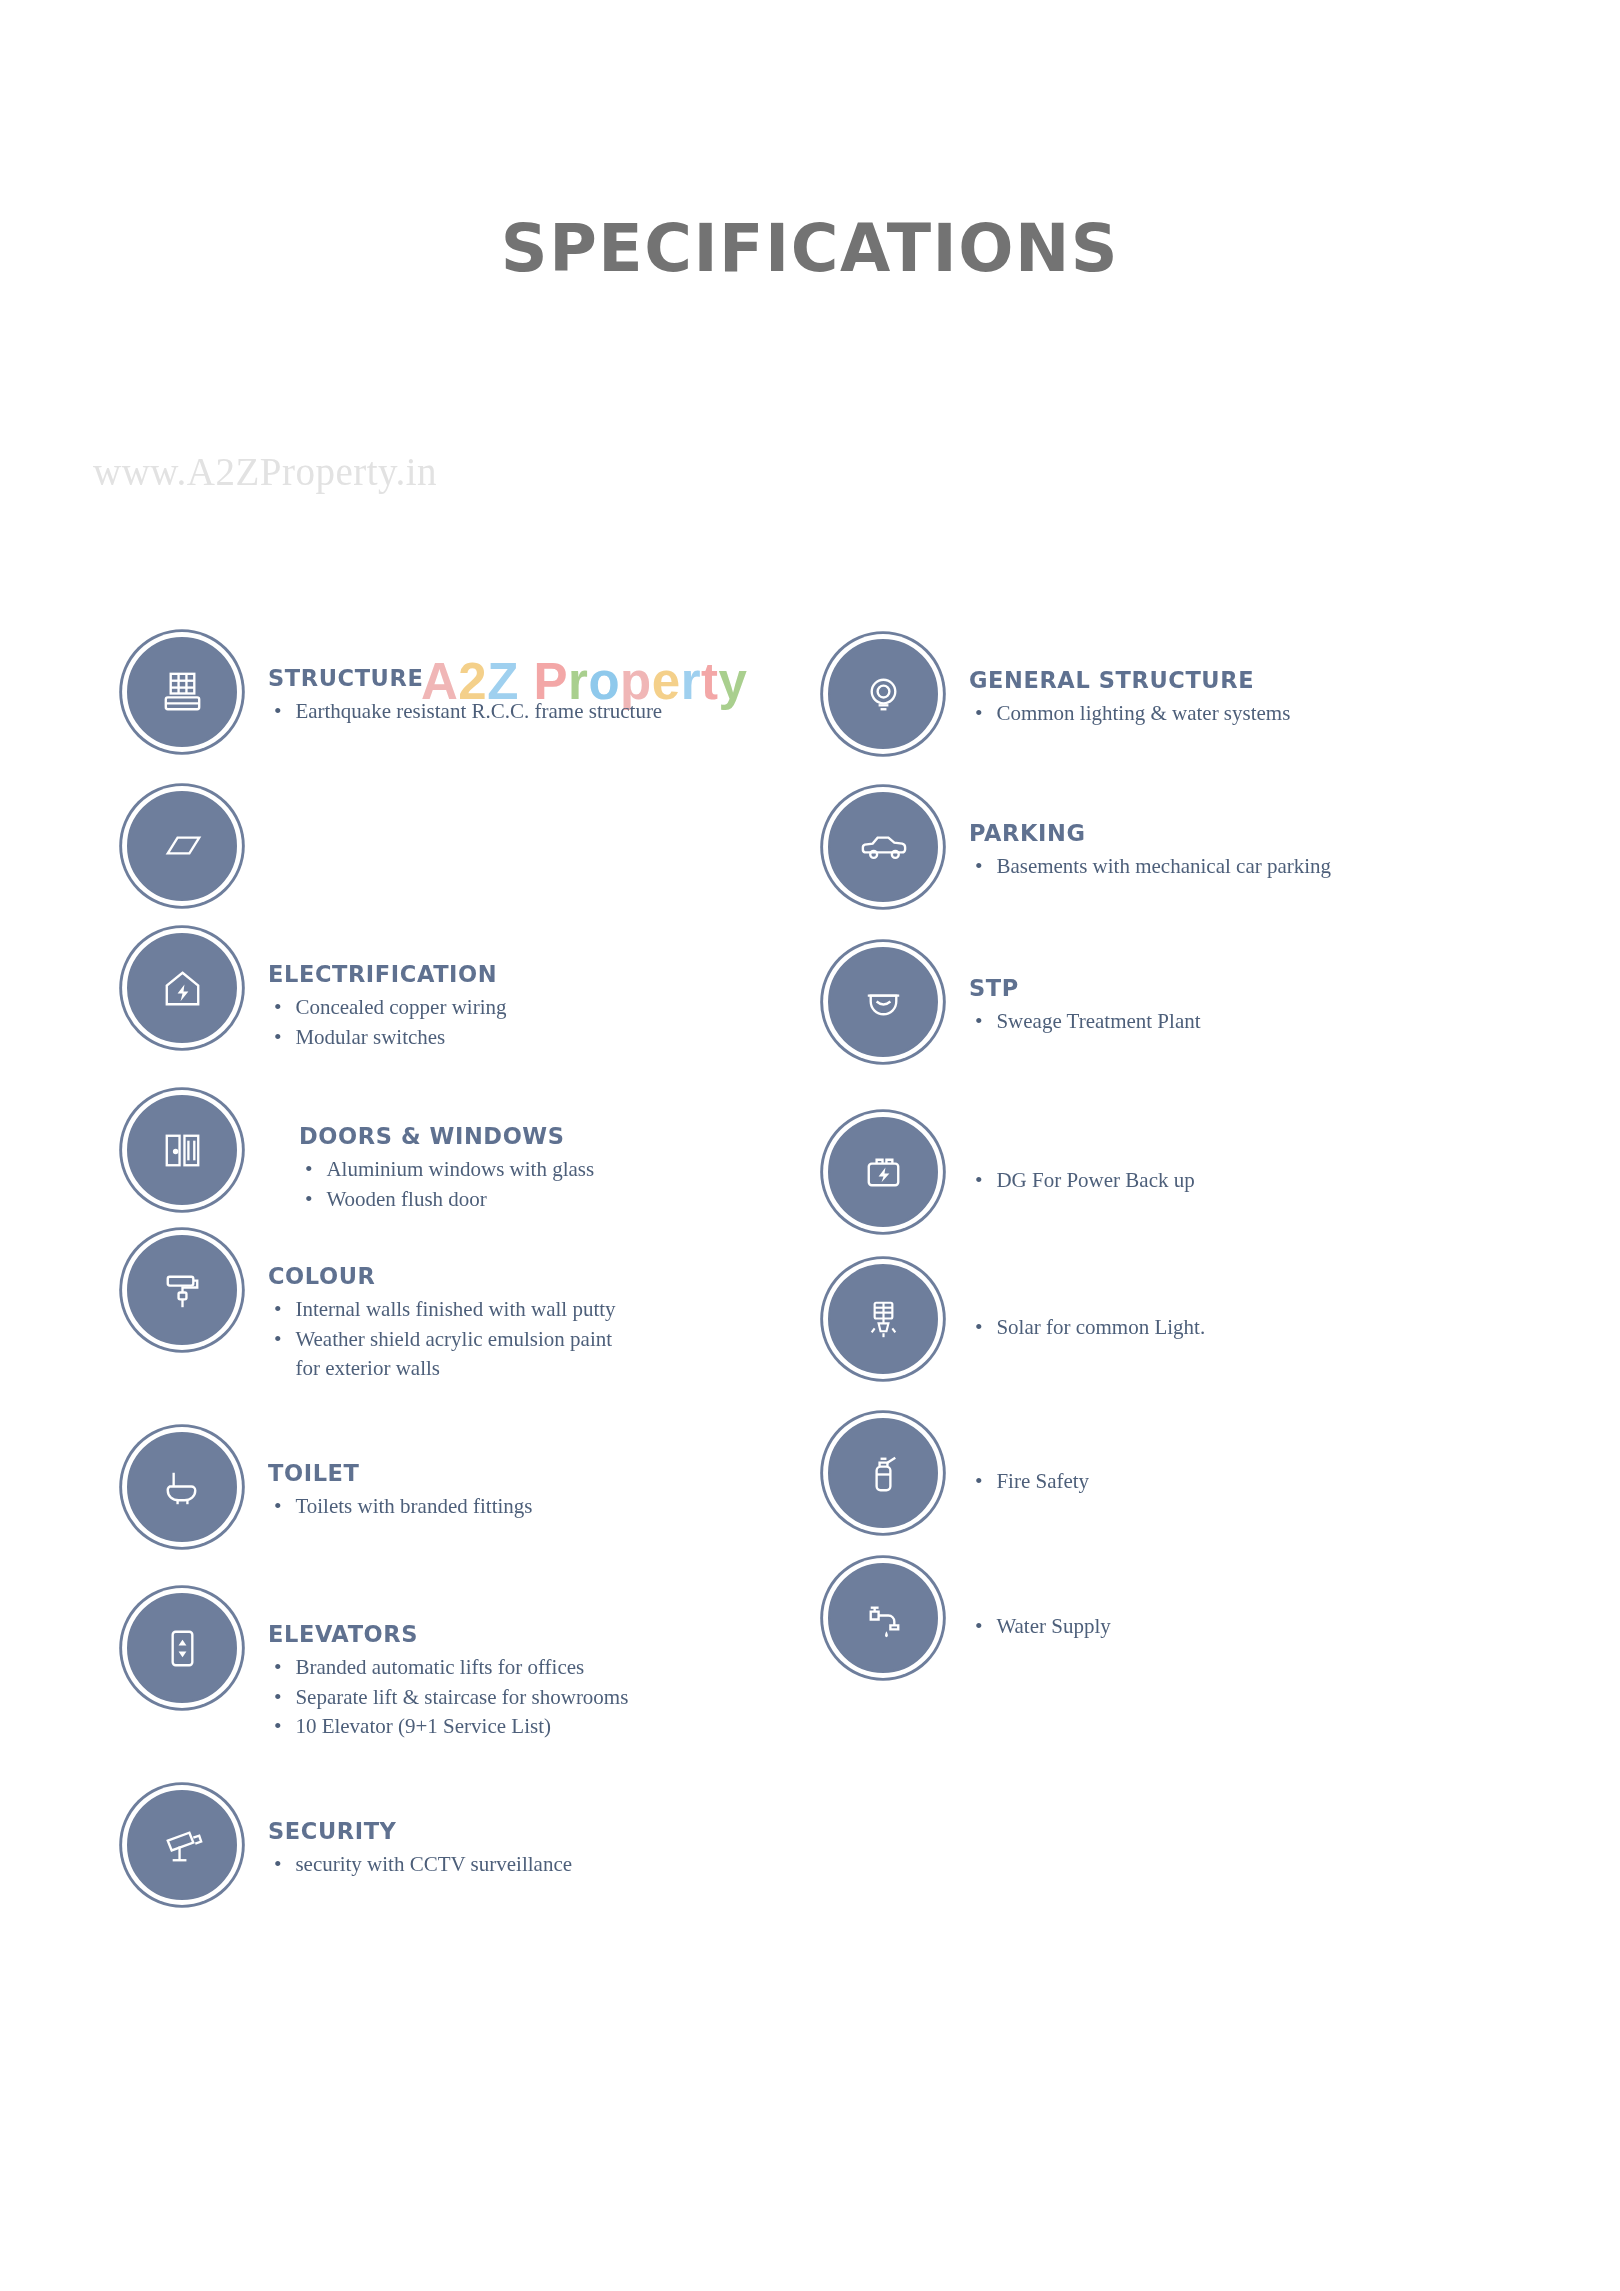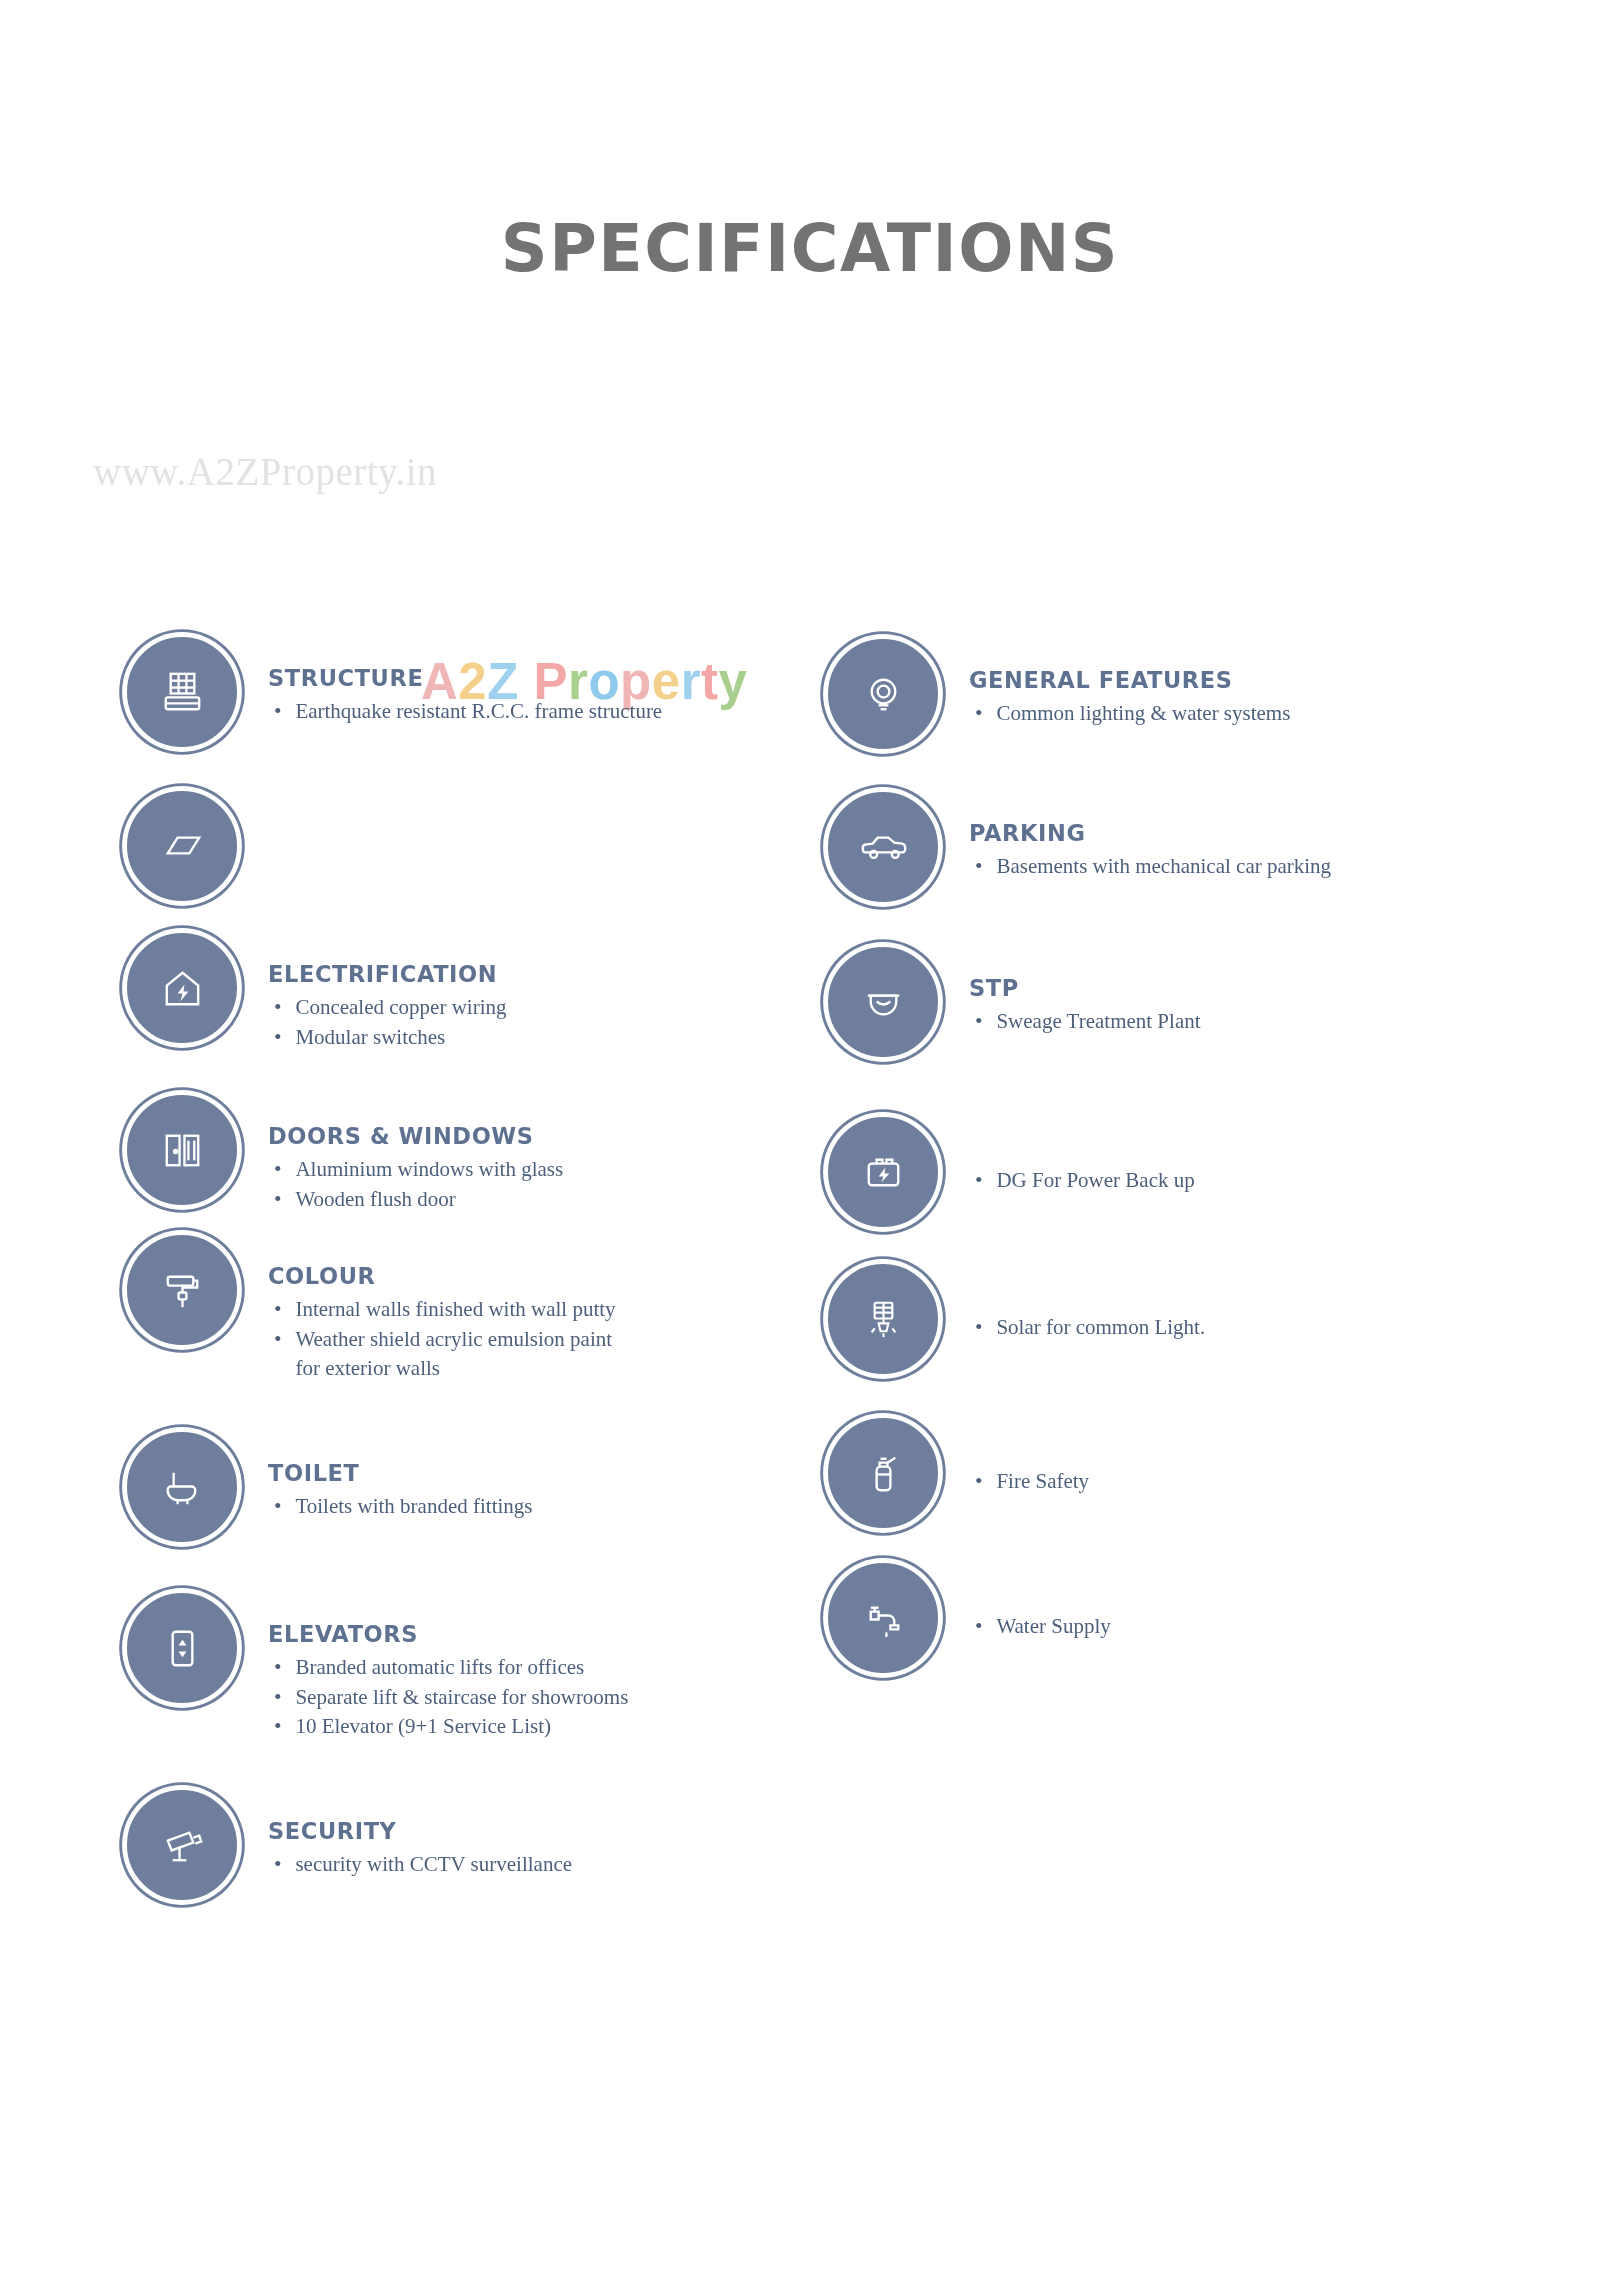--- a/index.html
+++ b/index.html
@@ -180,21 +180,21 @@
       </div>
       <div class="spec-text">
         <div class="spec-title">ELECTRIFICATION</div>
         <ul class="bullets">
           <li>Concealed copper wiring</li>
           <li>Modular switches</li>
         </ul>
       </div>
     </div>
 
-    <div class="spec-row" style="top:458px;">
+    <div class="spec-row" style="top:458px;gap:31px;">
       <div class="badge">
         <svg width="57" height="57" viewBox="0 0 58 58" fill="none" stroke="#ffffff" stroke-width="2.4">
           <rect x="13" y="14" width="13" height="30"></rect>
           <rect x="31" y="14" width="14" height="30"></rect>
           <line x1="35" y1="19" x2="35" y2="39"></line>
           <line x1="41" y1="19" x2="41" y2="39"></line>
           <circle cx="22" cy="30" r="1.6" fill="#ffffff"></circle>
         </svg>
       </div>
       <div class="spec-text">
@@ -284,21 +284,21 @@
     <div class="spec-row" style="top:2px;">
       <div class="badge">
         <svg width="57" height="57" viewBox="0 0 58 58" fill="none" stroke="#ffffff" stroke-width="2.4">
           <circle cx="29" cy="26" r="12"></circle>
           <circle cx="29" cy="26" r="6"></circle>
           <line x1="24" y1="40" x2="34" y2="40"></line>
           <line x1="26" y1="44" x2="32" y2="44"></line>
         </svg>
       </div>
       <div class="spec-text">
-        <div class="spec-title">GENERAL FEATURES</div>
+        <div class="spec-title">GENERAL STRUCTURE</div>
         <ul class="bullets">
           <li>Common lighting &amp; water systems</li>
         </ul>
       </div>
     </div>
 
     <div class="spec-row" style="top:155px;">
       <div class="badge">
         <svg width="61" height="57" viewBox="0 0 62 58" fill="none" stroke="#ffffff" stroke-width="2.4">
           <path d="M12 34 h38 a3 3 0 0 0 3 -3 v-2 a4 4 0 0 0 -3 -4 l-8 -1 l-6 -5 h-11 l-5 6 l-8 1 a3 3 0 0 0 -2 3 v2 a3 3 0 0 0 2 3 z"></path>

